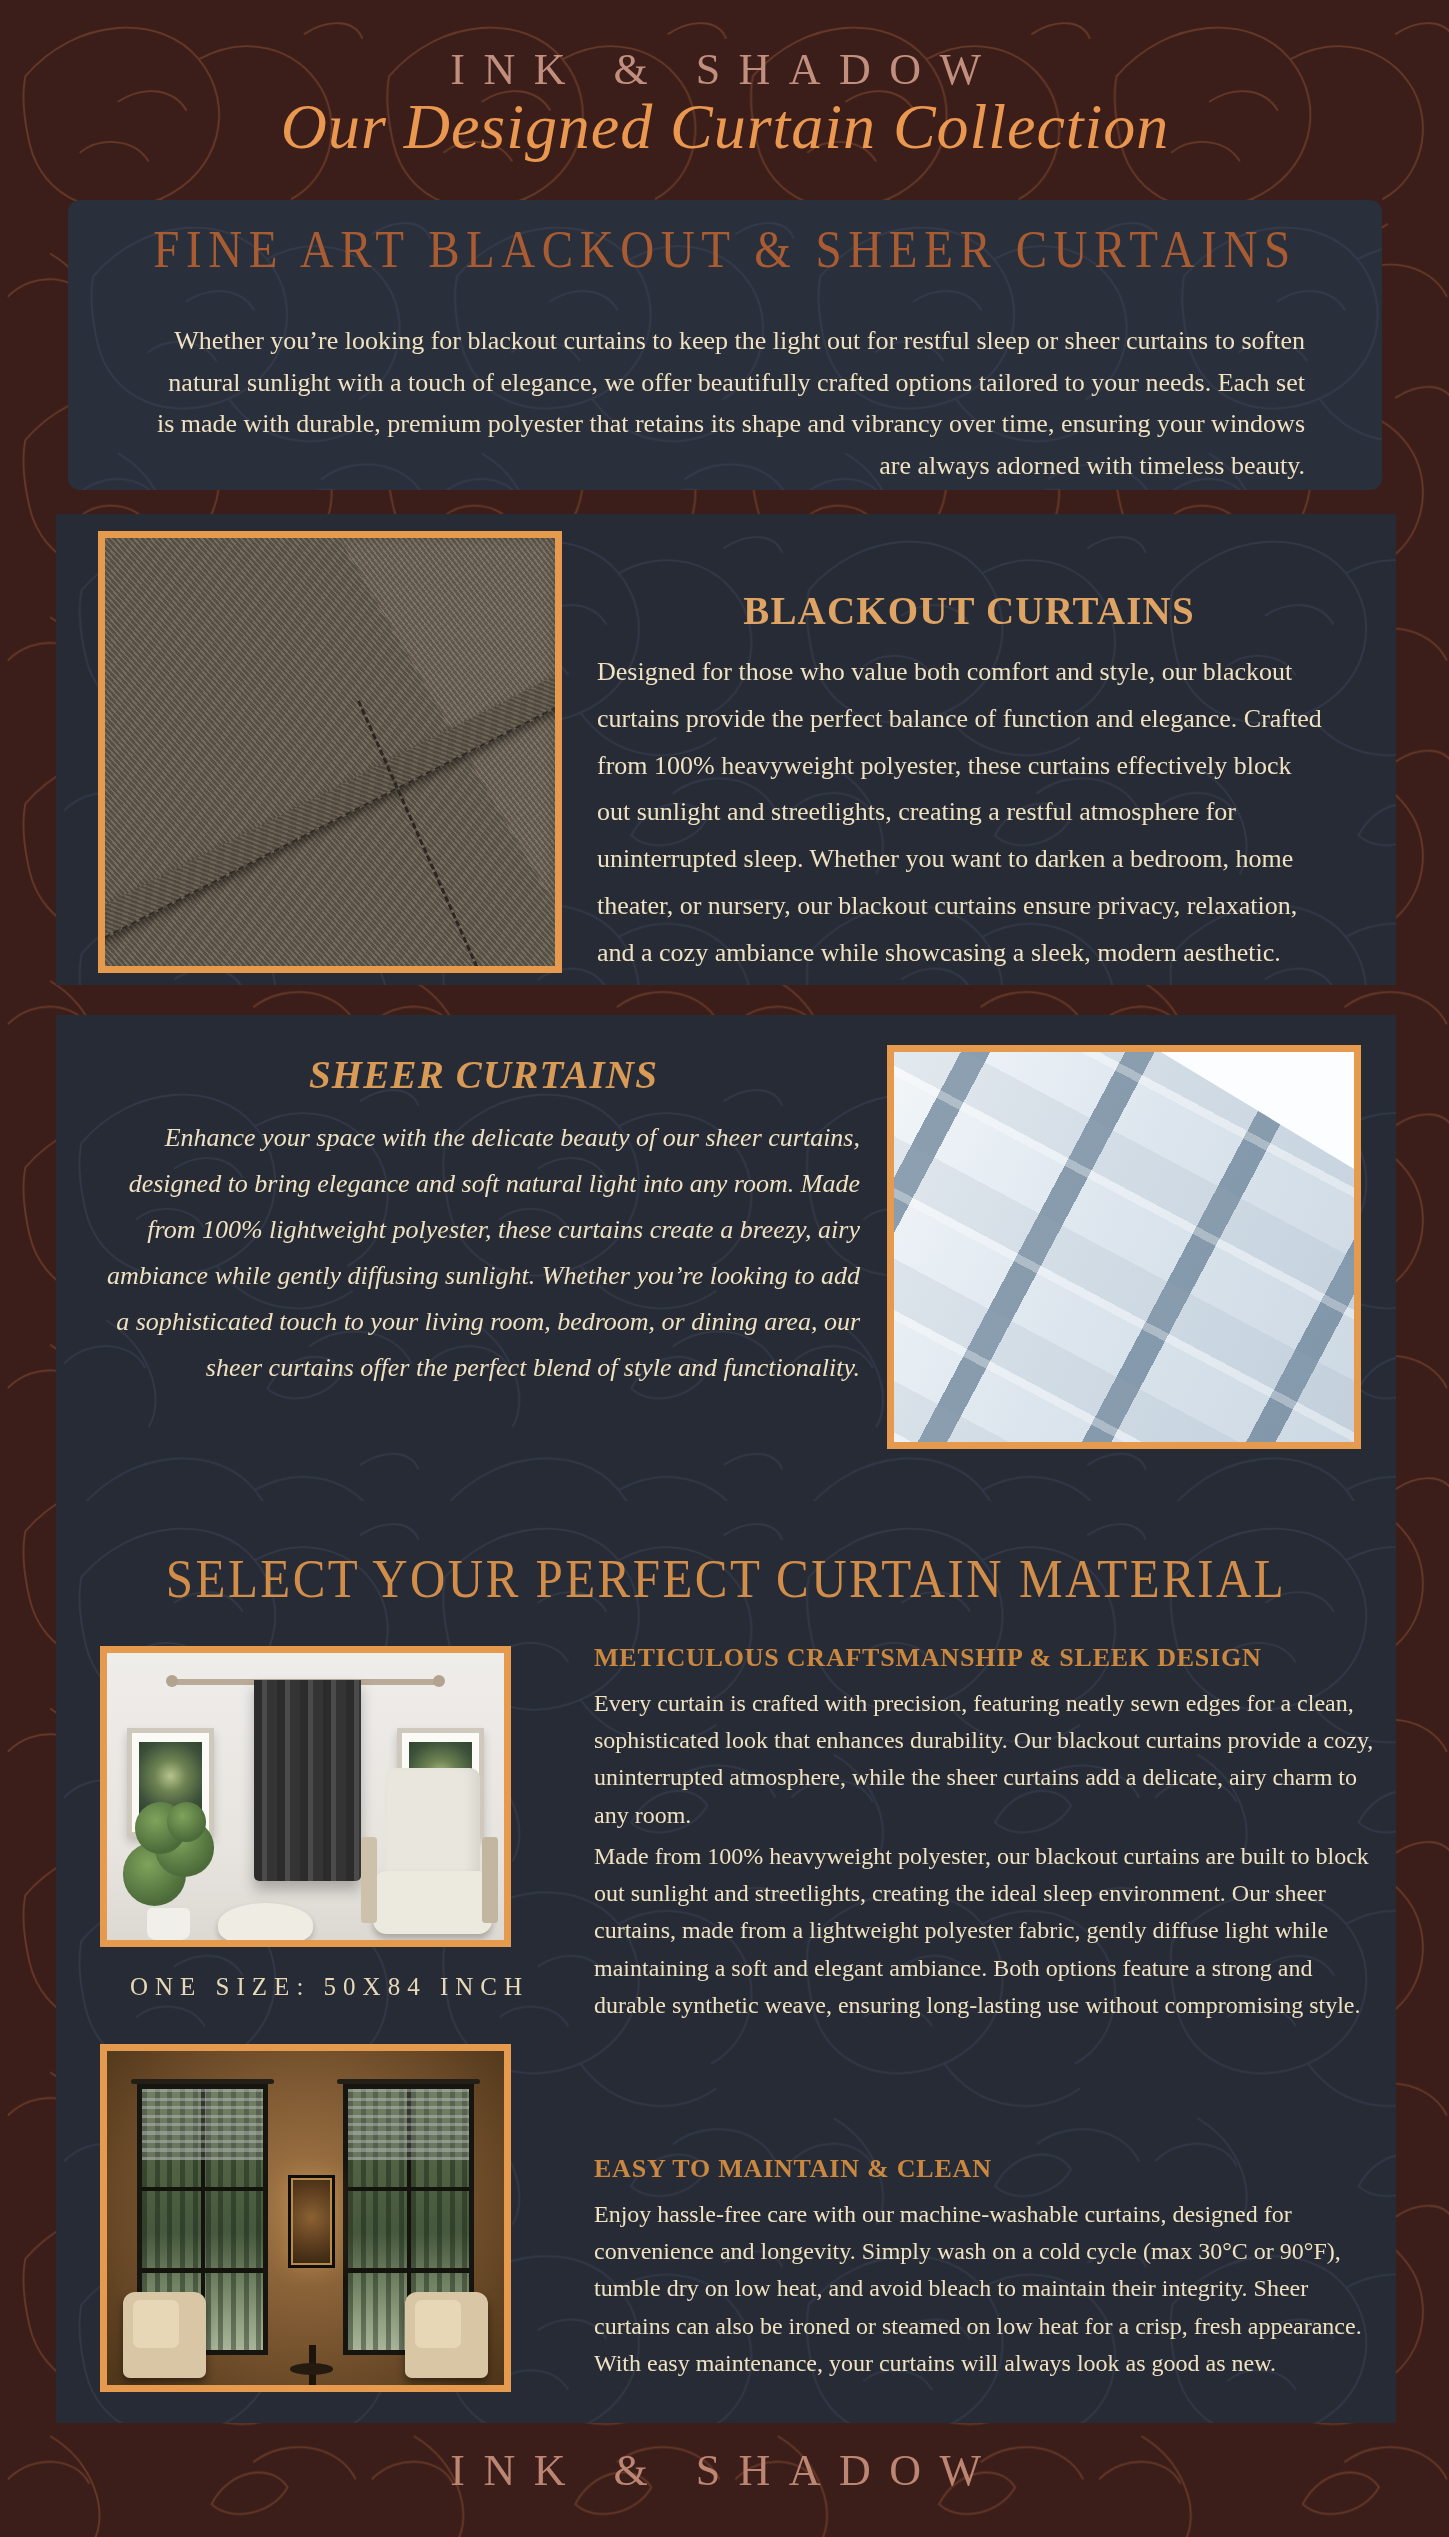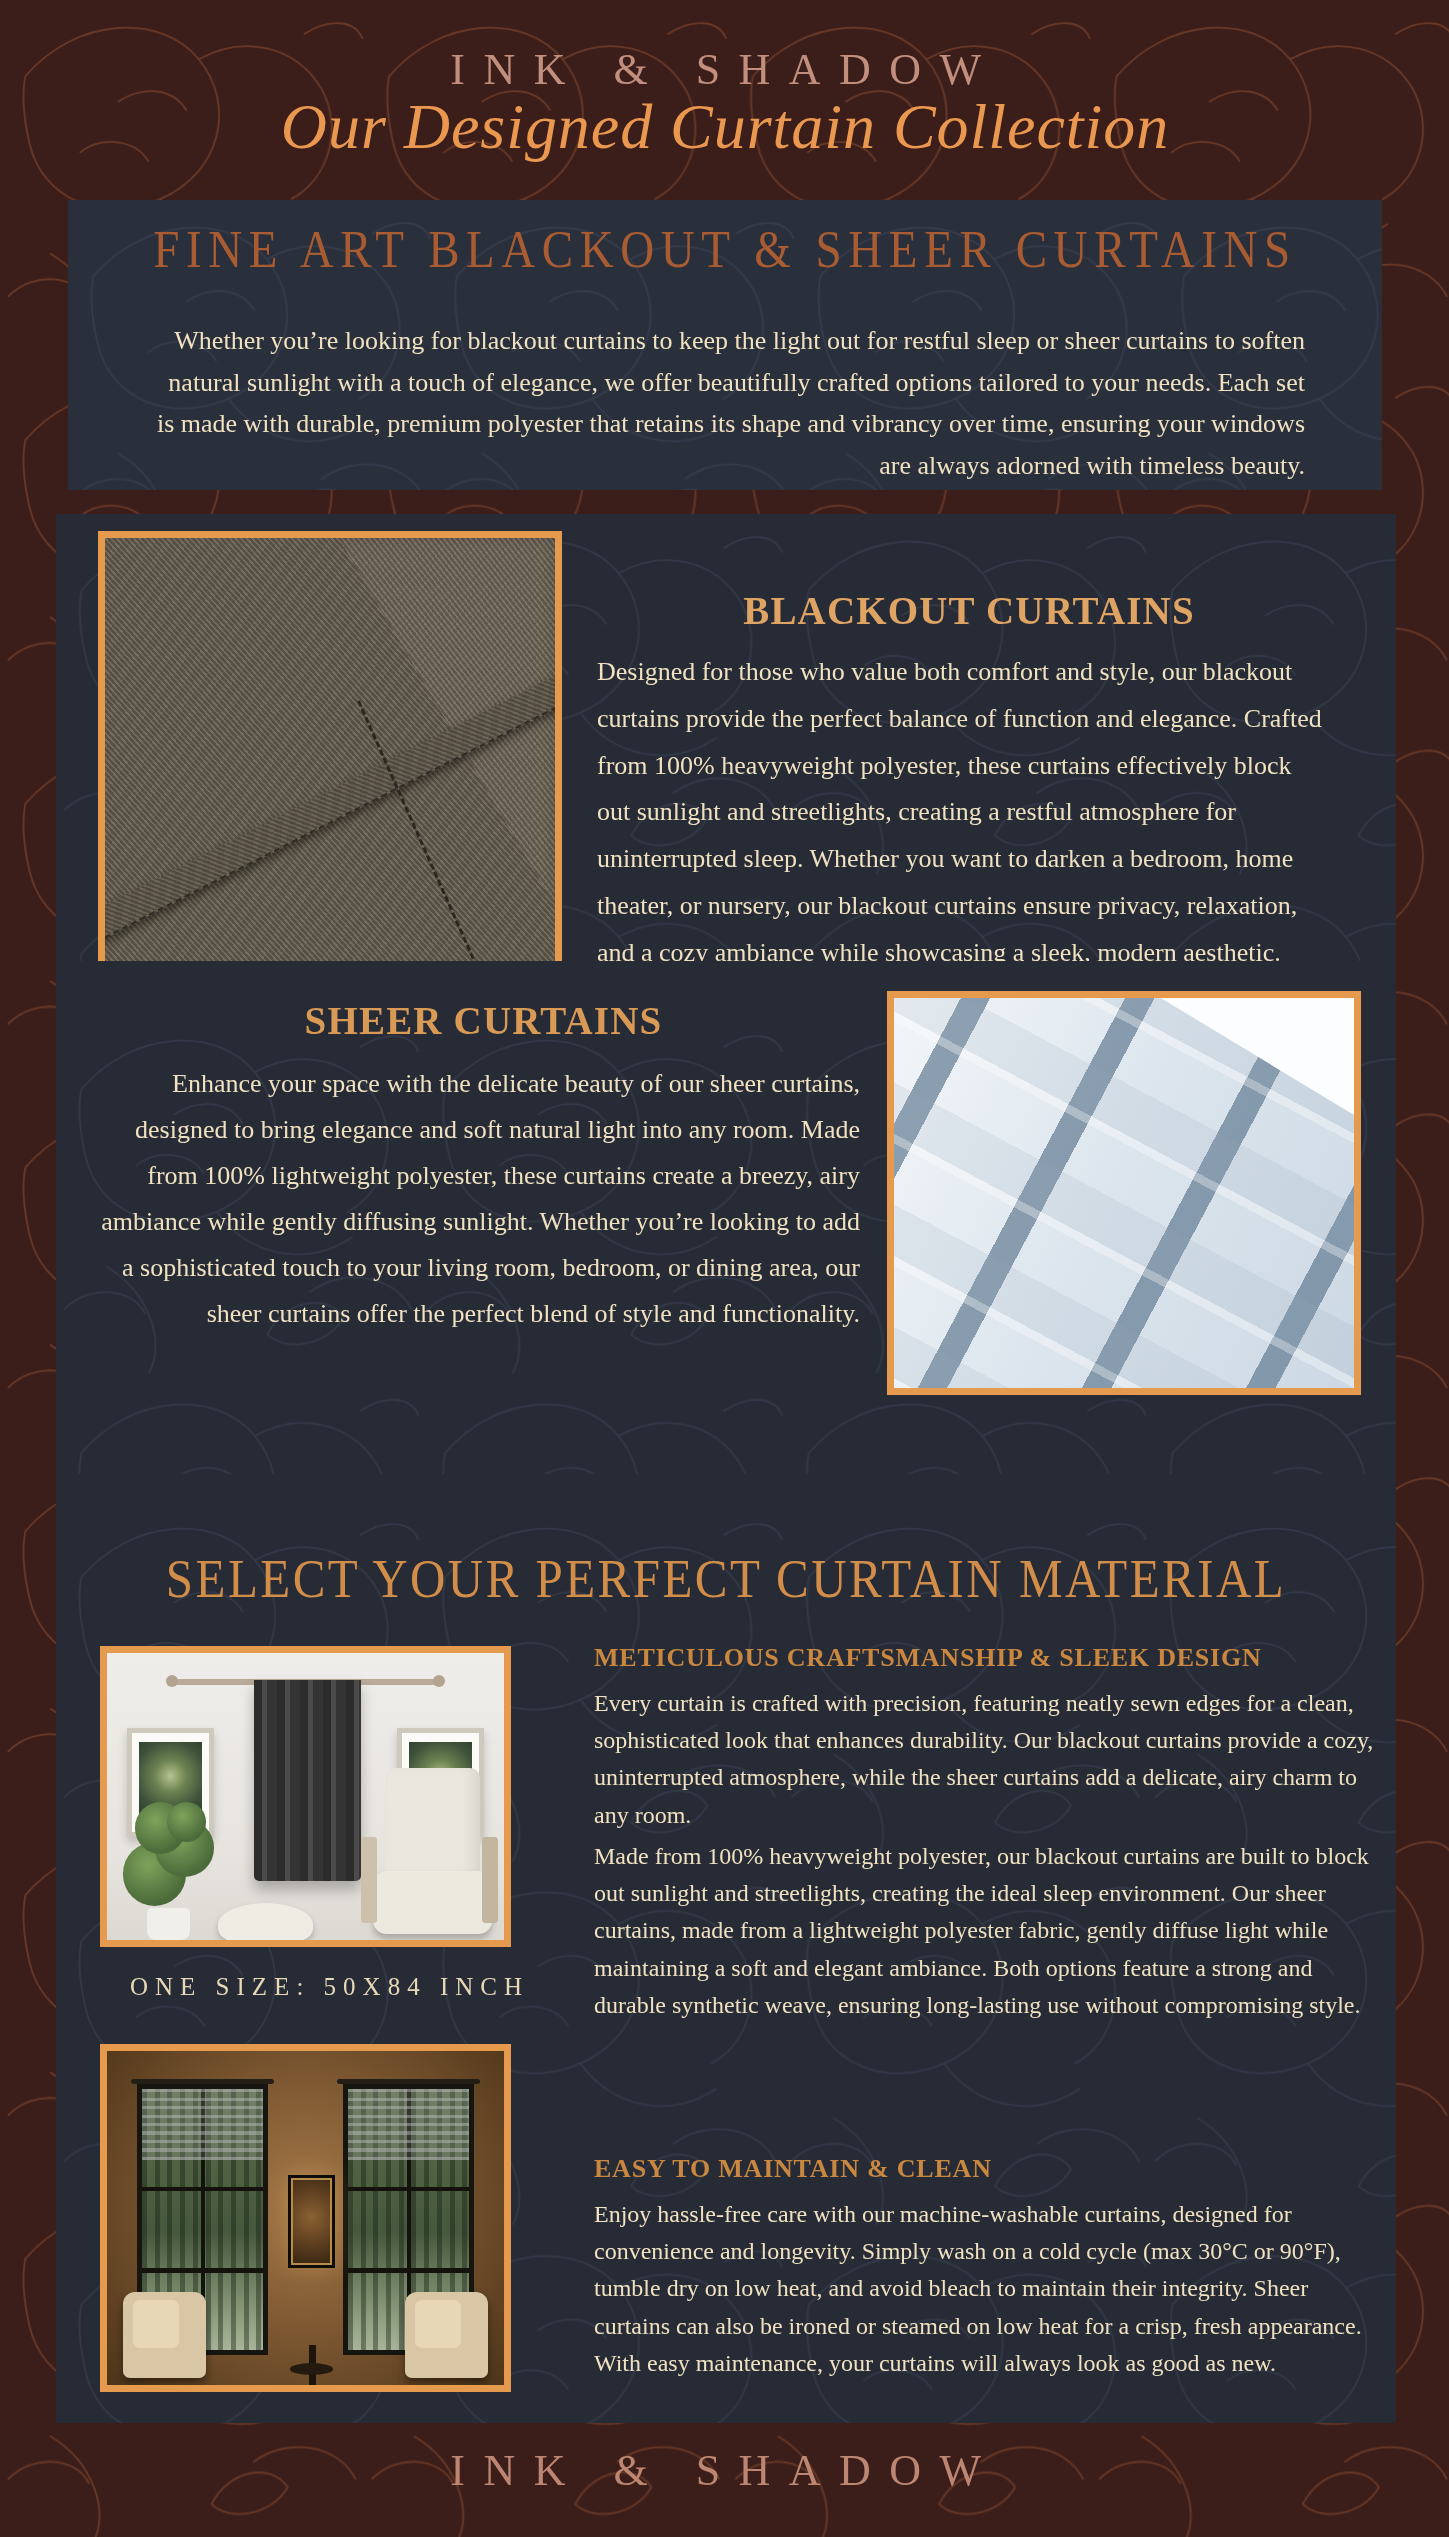--- a/index.html
+++ b/index.html
@@ -15,40 +15,40 @@
   .panel{position:absolute;background:var(--panel);overflow:hidden;}
   .panel-content{position:absolute;inset:0;}
 
   
   .brand-top{position:absolute;top:44px;left:0;width:100%;text-align:center;
     font-size:44px;letter-spacing:.42em;color:var(--brand_pink);font-weight:400;}
   .tagline{position:absolute;top:90px;left:0;width:100%;text-align:center;
     font-style:italic;font-size:64px;color:var(--tagline);letter-spacing:.015em;}
 
   
-  .intro{left:68px;top:200px;width:1314px;height:290px;background:var(--panel2);}
+  .intro{left:68px;top:200px;width:1314px;height:290px;background:var(--panel2);border-radius:12px;}
   .intro-title{position:absolute;top:22px;left:0;width:100%;text-align:center;color:var(--rust);
     font-size:47px;font-weight:400;letter-spacing:.14em;transform:scale(1,1.12);}
   .intro-body{position:absolute;top:120px;left:78px;width:1159px;text-align:right;
     color:var(--cream);font-size:26px;line-height:1.6;}
 
   
   .photo{position:absolute;border:7.6px solid var(--orange_border);overflow:hidden;background:#555;}
   .layer{position:absolute;inset:0;}
 
   
   .blackout{left:56px;top:514px;width:1340px;height:471px;}
   .blackout .photo{left:42px;top:17px;width:464px;height:442px;}
   .sec-title{position:absolute;font-size:39px;font-weight:700;letter-spacing:.03em;}
   .blackout .sec-title{left:541px;top:74px;width:744px;text-align:center;color:var(--gold);}
   .blackout .sec-body{position:absolute;left:541px;top:135px;width:734px;
     color:var(--cream);font-size:26px;line-height:1.8;text-align:left;}
 
   
-  .sheer{left:56px;top:961px;width:1340px;height:565px;}
+  .sheer{left:56px;top:1015px;width:1340px;height:565px;font-style:italic;}
   .sheer .sec-title{left:51px;top:37px;width:753px;text-align:center;color:var(--gold2);}
   .sheer .sec-body{position:absolute;left:34px;top:100px;width:770px;
     color:var(--cream);font-size:26px;line-height:1.77;text-align:right;}
   .sheer .photo{left:831px;top:30px;width:474px;height:404px;}
 
   
   .select{left:56px;top:1501px;width:1340px;height:922px;}
   .select-title{position:absolute;top:49px;left:0;width:100%;text-align:center;color:var(--select_title);
     font-size:49px;font-weight:400;letter-spacing:.05em;transform:scale(1,1.12);}
   .photo-room{left:44px;top:145px;width:411px;height:301px;}

